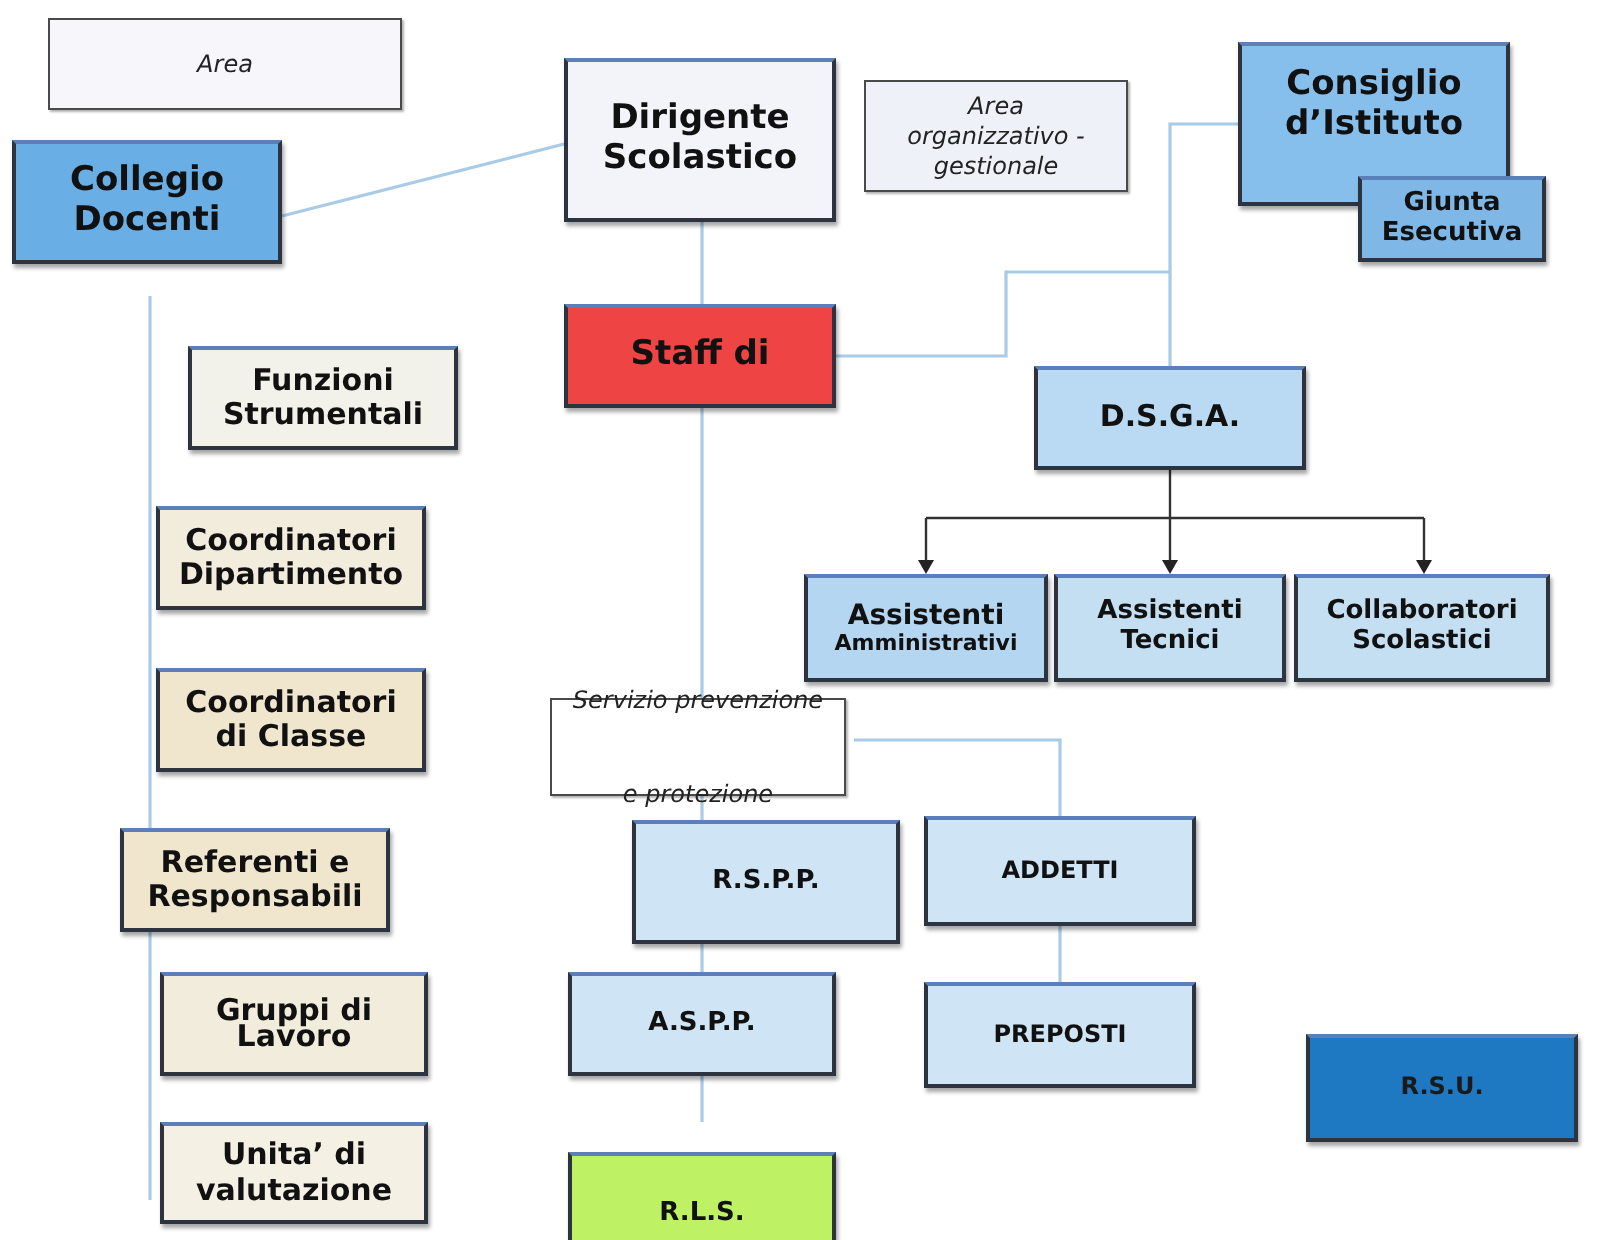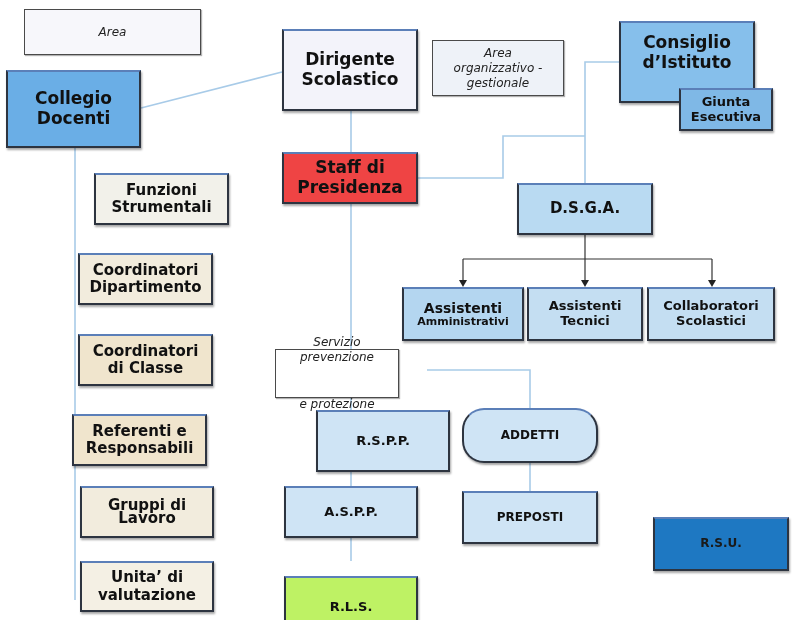--- a/index.html
+++ b/index.html
@@ -50,45 +50,44 @@
 </svg>
 
 <div class="box note" style="left:24px;top:9px;width:177px;height:46px;background:#f7f7fb;">
   <span>Area</span>
 </div>
 <div class="box note" style="left:432px;top:40px;width:132px;height:56px;background:#eef2f8;">
   <span>Area</span>
   <span>organizzativo -</span>
   <span>gestionale</span>
 </div>
-<div class="box note" style="left:275px;top:349px;width:124px;height:49px;background:#ffffff;gap:32px;">
+<div class="box note" style="left:275px;top:349px;width:148px;height:49px;background:#ffffff;gap:32px;">
   <span>Servizio prevenzione</span>
   <span>e protezione</span>
 </div>
 
-<div class="box lg" style="left:6px;top:70px;width:135px;height:78px;background:#6aaee6;">
+<div class="box lg" style="left:6px;top:70px;width:135px;height:62px;background:#6aaee6;">
   <span>Collegio</span>
   <span>Docenti</span>
 </div>
 <div class="box lg" style="left:282px;top:29px;width:136px;height:82px;background:#f3f3fa;">
   <span>Dirigente</span>
   <span>Scolastico</span>
 </div>
 <div class="box lg" style="left:619px;top:21px;width:136px;height:82px;background:#86bfeb;">
   <span style="margin-top:-18px">Consiglio</span>
   <span>d’Istituto</span>
 </div>
 <div class="box sm" style="left:679px;top:88px;width:94px;height:43px;background:#7fb8e6;">
   <span>Giunta</span>
   <span>Esecutiva</span>
 </div>
 
 <div class="box lg" style="left:282px;top:152px;width:136px;height:52px;background:#ef4444;">
   <span>Staff di</span>
-  <span>Presidenza</span>
 </div>
 
 <div class="box md" style="left:517px;top:183px;width:136px;height:52px;background:#b9daf2;">
   <span>D.S.G.A.</span>
 </div>
 <div class="box sm" style="left:402px;top:287px;width:122px;height:54px;background:#b4d6f0;">
   <span style="font-size:14px">Assistenti</span>
   <span class="xs">Amministrativi</span>
 </div>
 <div class="box sm" style="left:527px;top:287px;width:116px;height:54px;background:#c4def2;">
@@ -102,21 +101,21 @@
 
 <div class="box sm" style="left:284px;top:410px;width:134px;height:62px;background:#cfe4f5;margin-left:32px;">
   <span>R.S.P.P.</span>
 </div>
 <div class="box sm" style="left:284px;top:486px;width:134px;height:52px;background:#cfe4f5;">
   <span>A.S.P.P.</span>
 </div>
 <div class="box sm" style="left:284px;top:576px;width:134px;height:63px;background:#bef264;">
   <span>R.L.S.</span>
 </div>
-<div class="box" style="left:462px;top:408px;width:136px;height:55px;background:#cfe4f5;font-size:12px;border-radius:22px;">
+<div class="box" style="left:462px;top:408px;width:136px;height:55px;background:#cfe4f5;font-size:12px;">
   <span>ADDETTI</span>
 </div>
 <div class="box" style="left:462px;top:491px;width:136px;height:53px;background:#cfe4f5;font-size:12px;">
   <span>PREPOSTI</span>
 </div>
 
 <div class="box" style="left:653px;top:517px;width:136px;height:54px;background:#1e78c2;font-size:12px;color:#1a1a1a;">
   <span>R.S.U.</span>
 </div>
 
@@ -125,21 +124,21 @@
   <span>Strumentali</span>
 </div>
 <div class="box md" style="left:78px;top:253px;width:135px;height:52px;background:#f2ecdd;">
   <span>Coordinatori</span>
   <span>Dipartimento</span>
 </div>
 <div class="box md" style="left:78px;top:334px;width:135px;height:52px;background:#f0e5cd;">
   <span>Coordinatori</span>
   <span>di Classe</span>
 </div>
-<div class="box md" style="left:72px;top:414px;width:135px;height:52px;background:#f0e5cd;">
+<div class="box md" style="left:60px;top:414px;width:135px;height:52px;background:#f0e5cd;">
   <span>Referenti e</span>
   <span>Responsabili</span>
 </div>
 <div class="box md" style="left:80px;top:486px;width:134px;height:52px;background:#f2ecdd;">
   <span>Gruppi di</span>
   <span style="margin-top:-4px">Lavoro</span>
 </div>
 <div class="box md" style="left:80px;top:561px;width:134px;height:51px;background:#f4f0e4;">
   <span>Unita’ di</span>
   <span>valutazione</span>

